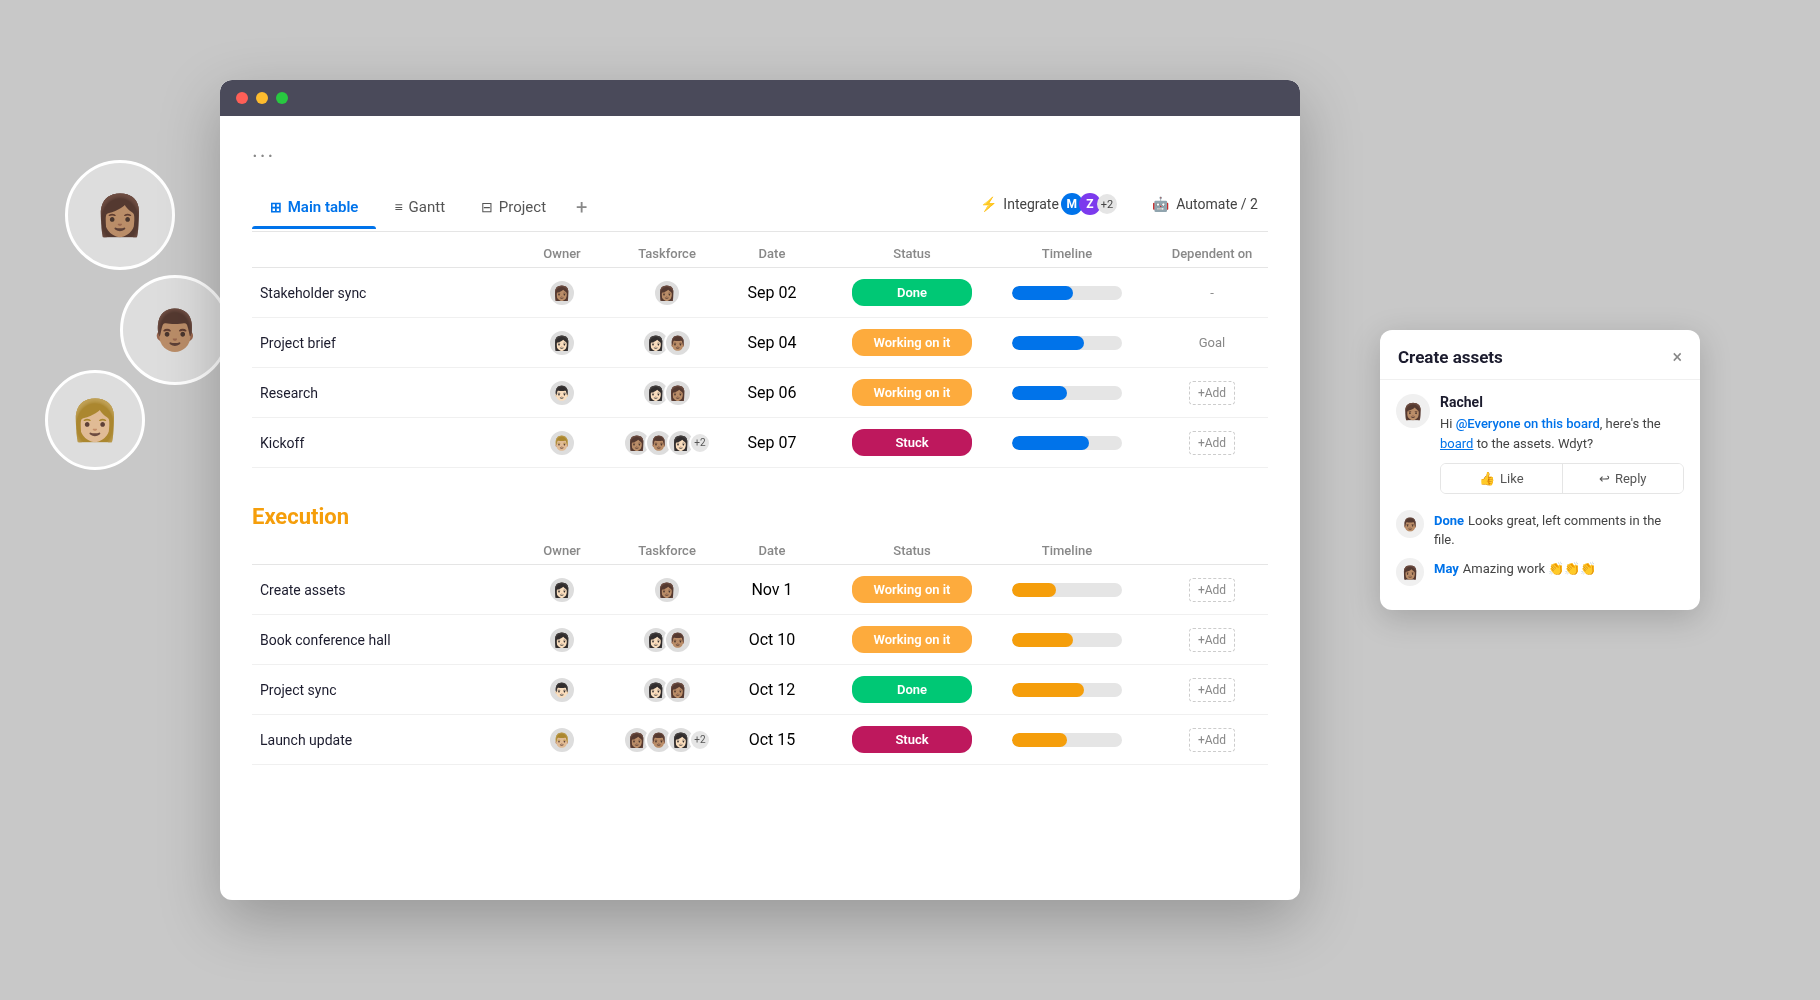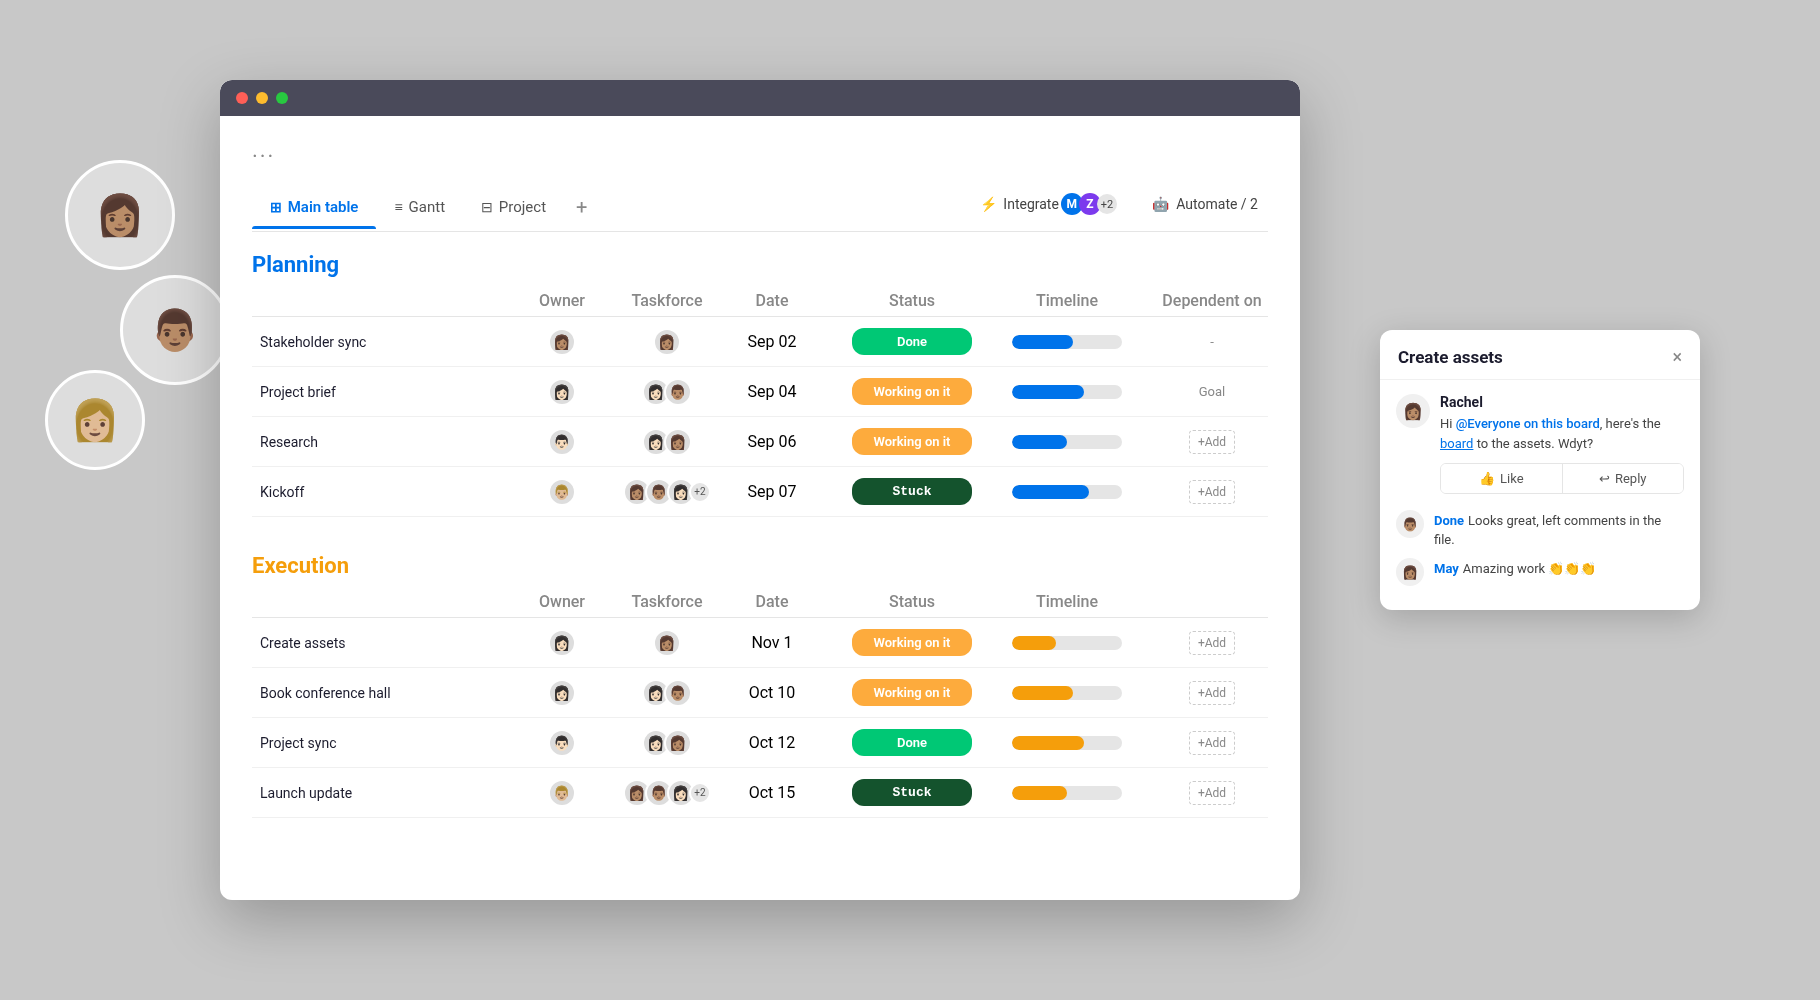--- a/index.html
+++ b/index.html
@@ -182,21 +182,21 @@
     }
     .section-planning { color: #0073ea; }
     .section-execution { color: #f59e0b; }
     .col-headers {
       display: grid;
       grid-template-columns: 260px 100px 110px 100px 180px 130px 160px;
       padding: 6px 0;
       border-bottom: 1px solid #e5e5e5;
     }
     .col-header {
-      font-size: 16px;
+      font-size: 13px;
       color: #888;
       font-weight: 500;
       text-align: center;
     }
     .col-header:first-child { text-align: left; padding-left: 8px; }
 
     .table-row {
       display: grid;
       grid-template-columns: 260px 100px 110px 100px 180px 130px 160px;
       align-items: center;
@@ -251,21 +251,21 @@
       padding: 6px 14px;
       border-radius: 12px;
       font-size: 13px;
       font-weight: 600;
       color: white;
       min-width: 120px;
       text-align: center;
     }
     .status-done { background: #00c875; }
     .status-working { background: #fdab3d; }
-    .status-stuck { background: #14532d; font-family: Liberation Mono, monospace; }
+    .status-stuck { background: #be185d; }
 
     
     .timeline-container {
       width: 110px;
       height: 14px;
       background: #e5e5e5;
       border-radius: 7px;
       overflow: hidden;
       position: relative;
     }
@@ -456,21 +456,20 @@
         <div class="toolbar-btn">
           <span>🤖</span>
           <span>Automate / 2</span>
         </div>
       </div>
     </div>
 
     <div class="board-content">
 
       <div class="section">
-        <div class="section-title section-planning">Planning</div>
 
         <div class="col-headers">
           <div class="col-header"></div>
           <div class="col-header">Owner</div>
           <div class="col-header">Taskforce</div>
           <div class="col-header">Date</div>
           <div class="col-header">Status</div>
           <div class="col-header">Timeline</div>
           <div class="col-header">Dependent on</div>
         </div>

